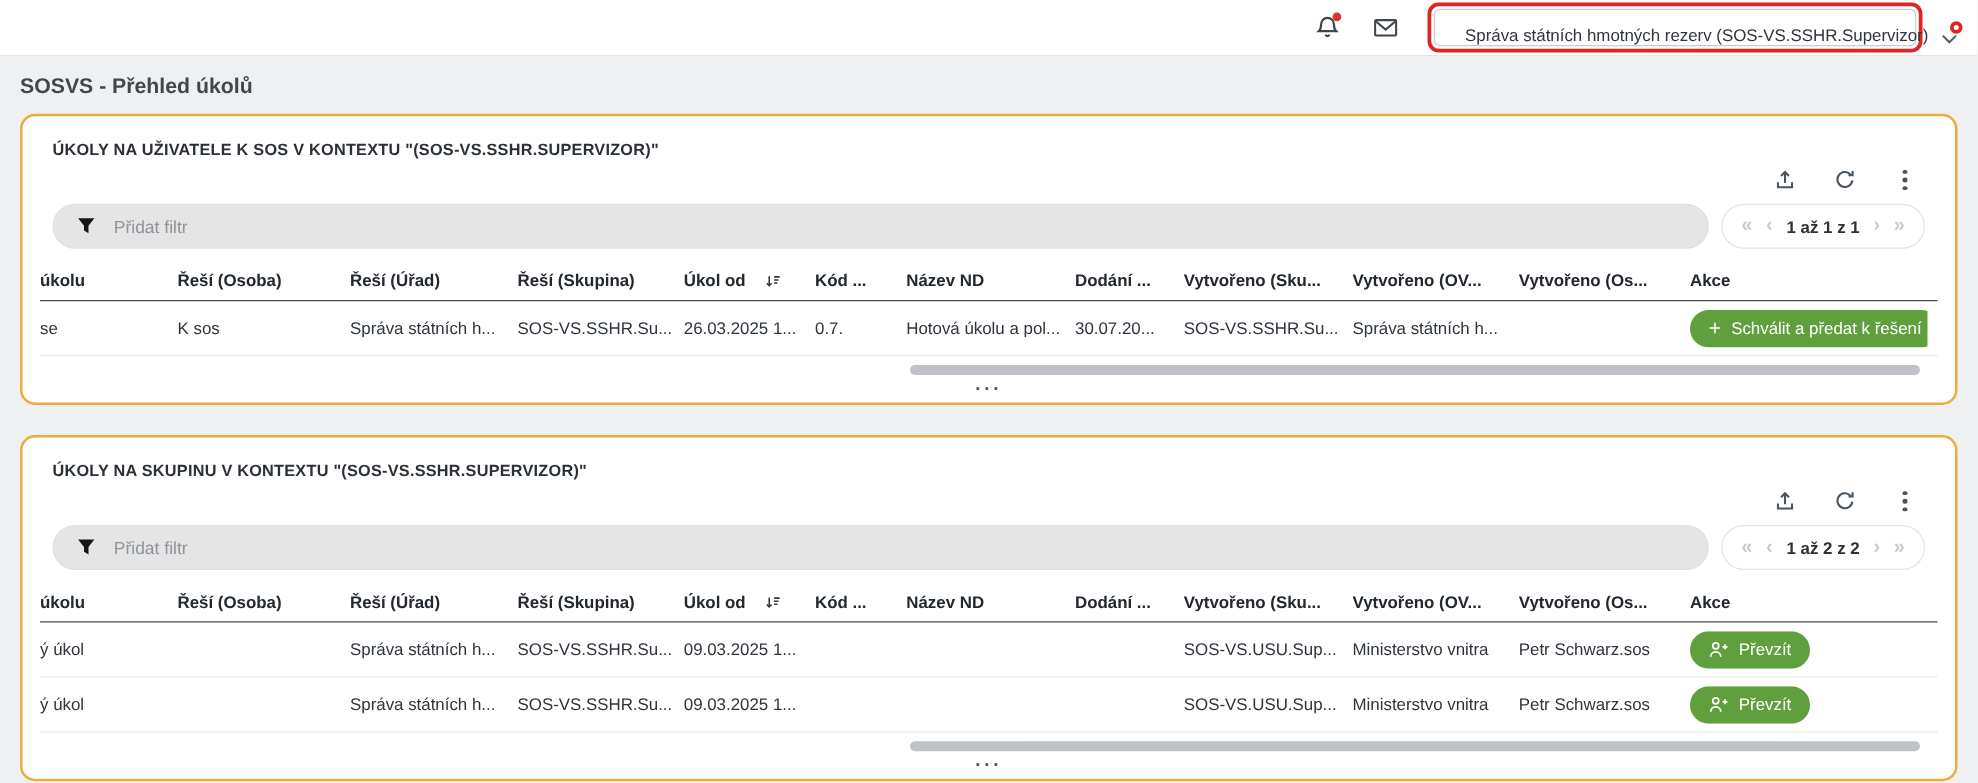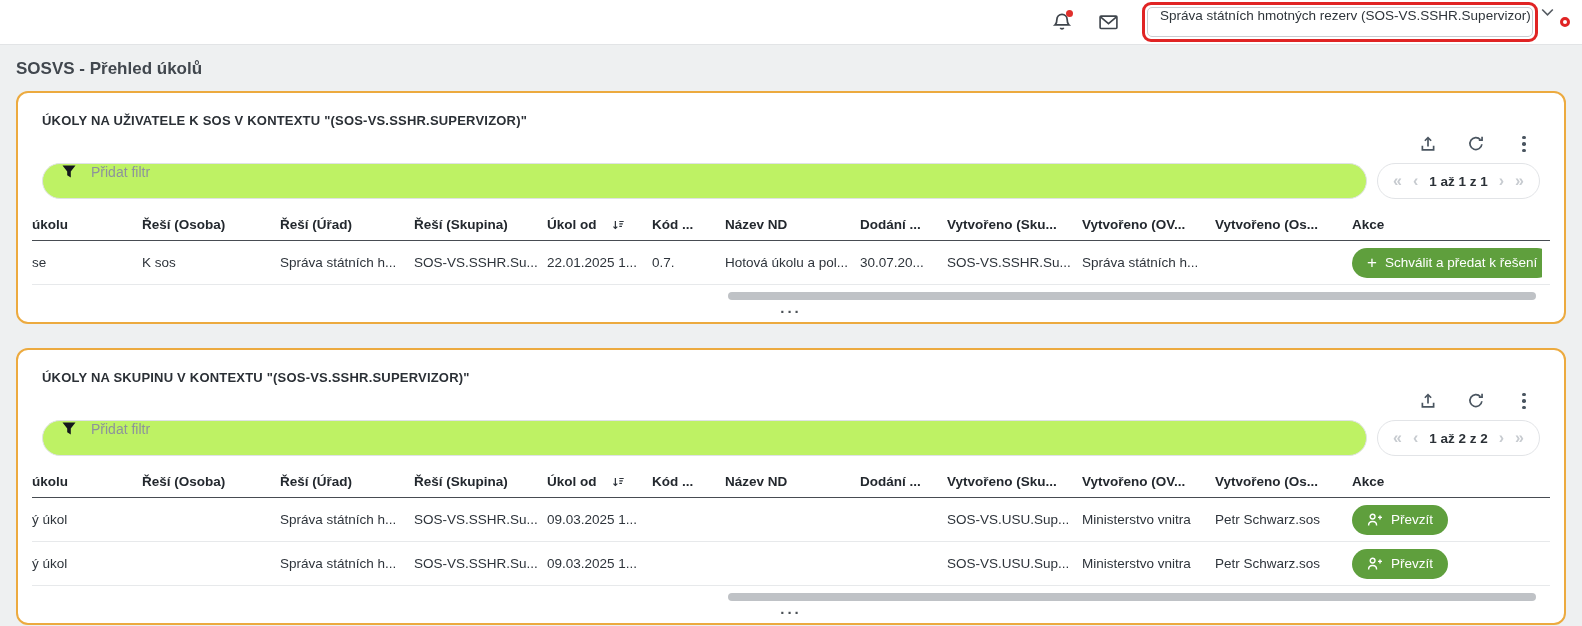--- a/index.html
+++ b/index.html
@@ -10,22 +10,22 @@
   .topbar { height:45px; background:#fff; border-bottom:1px solid #e2e4e6;
     display:flex; align-items:center; }
   .topbar-right { margin-left:auto; display:flex; align-items:center; gap:22px; padding-right:12px; }
   .iconbtn { position:relative; width:24px; height:24px; display:flex; align-items:center;
     justify-content:center; cursor:pointer; background:none; border:none; }
   .iconbtn svg { stroke:#3f454c; fill:none; stroke-width:1.4; }
   .notif-dot { position:absolute; top:0px; right:1px; width:7px; height:7px;
     border-radius:50%; background:#e0302c; }
   .ctx-highlight { border:3px solid #e02424; border-radius:9px; padding:2px; }
   .ctx-select { width:386px; height:30px; background:#fff; border:1px solid #c9cdd2;
-    border-radius:5px; display:flex; align-items:flex-start; justify-content:space-between;
-    padding:0 12px; font-size:13.5px; color:#2f353b; cursor:pointer; white-space:nowrap; }
+    border-radius:5px; display:flex; align-items:flex-end; justify-content:space-between;
+    padding:0 24px; font-size:13.5px; color:#2f353b; cursor:pointer; white-space:nowrap; }
   .ctx-select svg { stroke:#555b62; fill:none; stroke-width:1.6; flex:none; margin-left:10px; }
   .avatar-highlight { border:3px solid #e02424; border-radius:8px; padding:2px; }
   .avatar { width:29px; height:29px; border-radius:50%; cursor:pointer;
     background:linear-gradient(180deg,#8e8c87 0%,#9a948c 48%,#b06c2d 55%,#a45f24 100%); }
 
   
   .content { padding:8px 16px 0; }
   .page-title { font-size:17px; font-weight:bold; color:#41474e; margin:6px 0 12px; }
 
   .panel { background:#fff; border:2px solid #ecaa3f; border-radius:12px;
@@ -35,21 +35,21 @@
   .panel-tools { display:flex; justify-content:flex-end; align-items:center;
     gap:28px; padding:2px 30px 0; height:28px; }
   .tool { background:none; border:none; cursor:pointer; width:20px; height:20px;
     display:flex; align-items:center; justify-content:center; }
   .tool svg { stroke:#4a5560; fill:none; stroke-width:1.5; }
   .kebab { display:flex; flex-direction:column; gap:3px; }
   .kebab i { width:3.5px; height:3.5px; border-radius:50%; background:#4a5560; display:block; }
 
   .toolbar { display:flex; align-items:center; gap:10px; padding:6px 24px 10px; }
   .filterbox { flex:1; height:36px; border:1px solid #dfe2e5; border-radius:18px;
-    display:flex; align-items:flex-start; gap:14px; padding:0 18px; background:#bef264; }
+    display:flex; align-items:center; gap:14px; padding:0 18px; background:#e5e5e5; }
   .filterbox svg { flex:none; }
   .filterbox input { border:none; outline:none; flex:1; font-size:14px;
     font-family:"Liberation Sans", sans-serif; color:#2e343b; background:transparent; }
   .filterbox input::placeholder { color:#8d939b; }
   .pager { height:36px; border:1px solid #e2e4e7; border-radius:18px; display:flex;
     align-items:center; gap:11px; padding:0 15px; background:#fff; }
   .pager .nav { background:none; border:none; font-size:16px; color:#c7cbd0;
     cursor:pointer; line-height:1; padding:0; font-weight:bold; }
   .pager .range { font-size:13.5px; font-weight:bold; color:#2b3137; white-space:nowrap;text-align:right; }
 
@@ -195,21 +195,21 @@
           </div>
         <div class="th">
             <span>Akce</span>
           </div>
       </div>
       <div class="grid trow">
         <div class="td">se</div>
         <div class="td">K sos</div>
         <div class="td">Správa státních h...</div>
         <div class="td">SOS-VS.SSHR.Su...</div>
-        <div class="td">22.01.2025 1...</div>
+        <div class="td">26.03.2025 1...</div>
         <div class="td">0.7.</div>
         <div class="td">Hotová úkolu a pol...</div>
         <div class="td">30.07.20...</div>
         <div class="td">SOS-VS.SSHR.Su...</div>
         <div class="td">Správa státních h...</div>
         <div class="td"></div>
         <div class="td td-action">
           <button class="btn-green">
             <span class="plus">+</span>
             <span>Schválit a předat k řešení</span>

